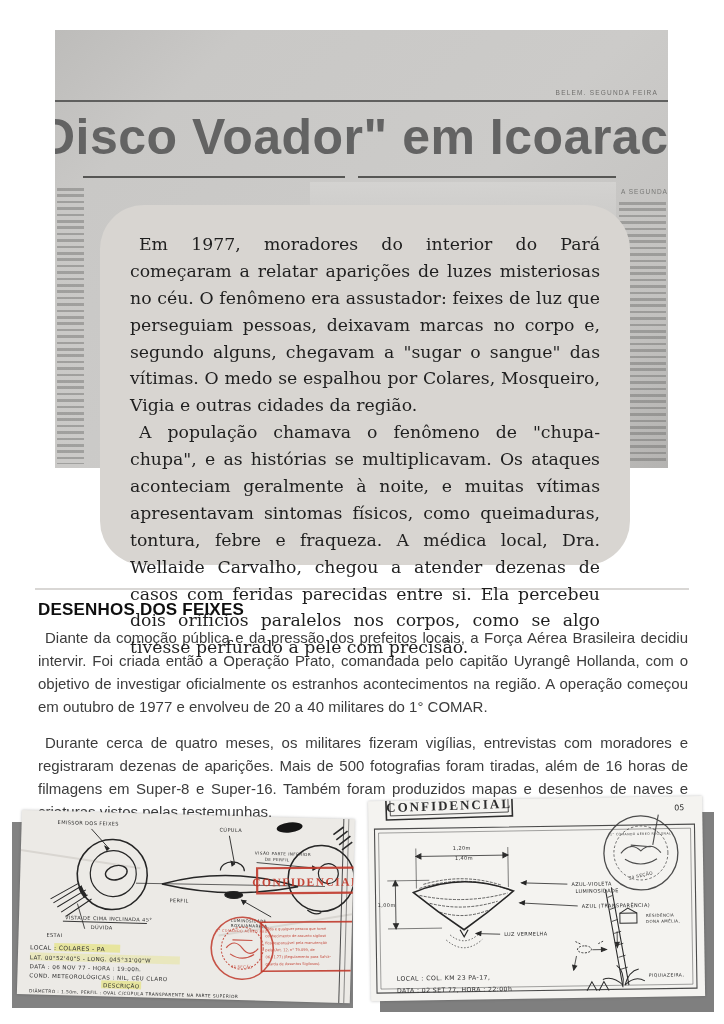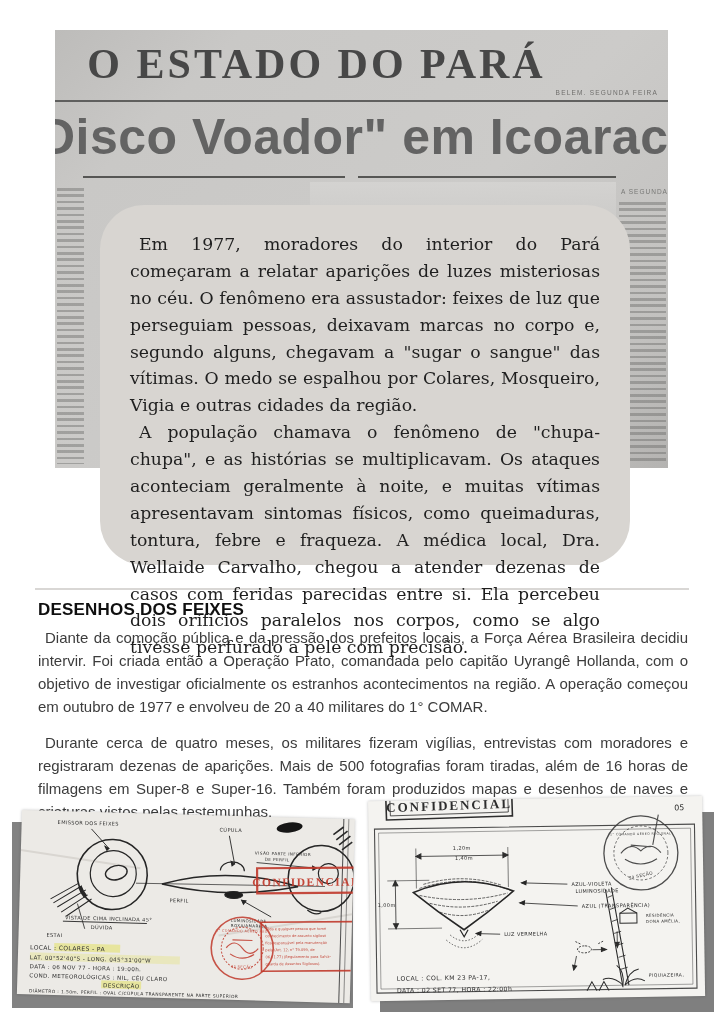--- a/index.html
+++ b/index.html
@@ -56,21 +56,20 @@
   svg { display:block; font-family:"DejaVu Sans", sans-serif; }
   svg text { fill:#2d2d2d; }
   .hand  { letter-spacing:.4px; }
   .stampR { fill:none; stroke:#c0392b; }
   .stampRt { fill:#c0392b; }
 </style>
 </head>
 <body>
 
 <div class="abs newspaper">
-  <div class="abs masthead">O ESTADO DO PARÁ</div>
   <div class="abs dateline">BELEM. SEGUNDA FEIRA</div>
   <div class="abs np-rule-1"></div>
   <div class="abs headline">Disco Voador" em Icoarac</div>
   <div class="abs np-rule-2a"></div>
   <div class="abs np-rule-2b"></div>
   <div class="abs np-photo-patch"></div>
   <div class="abs np-col left"></div>
   <div class="abs side-note">A SEGUNDA</div>
   <div class="abs np-col right"></div>
 </div>

